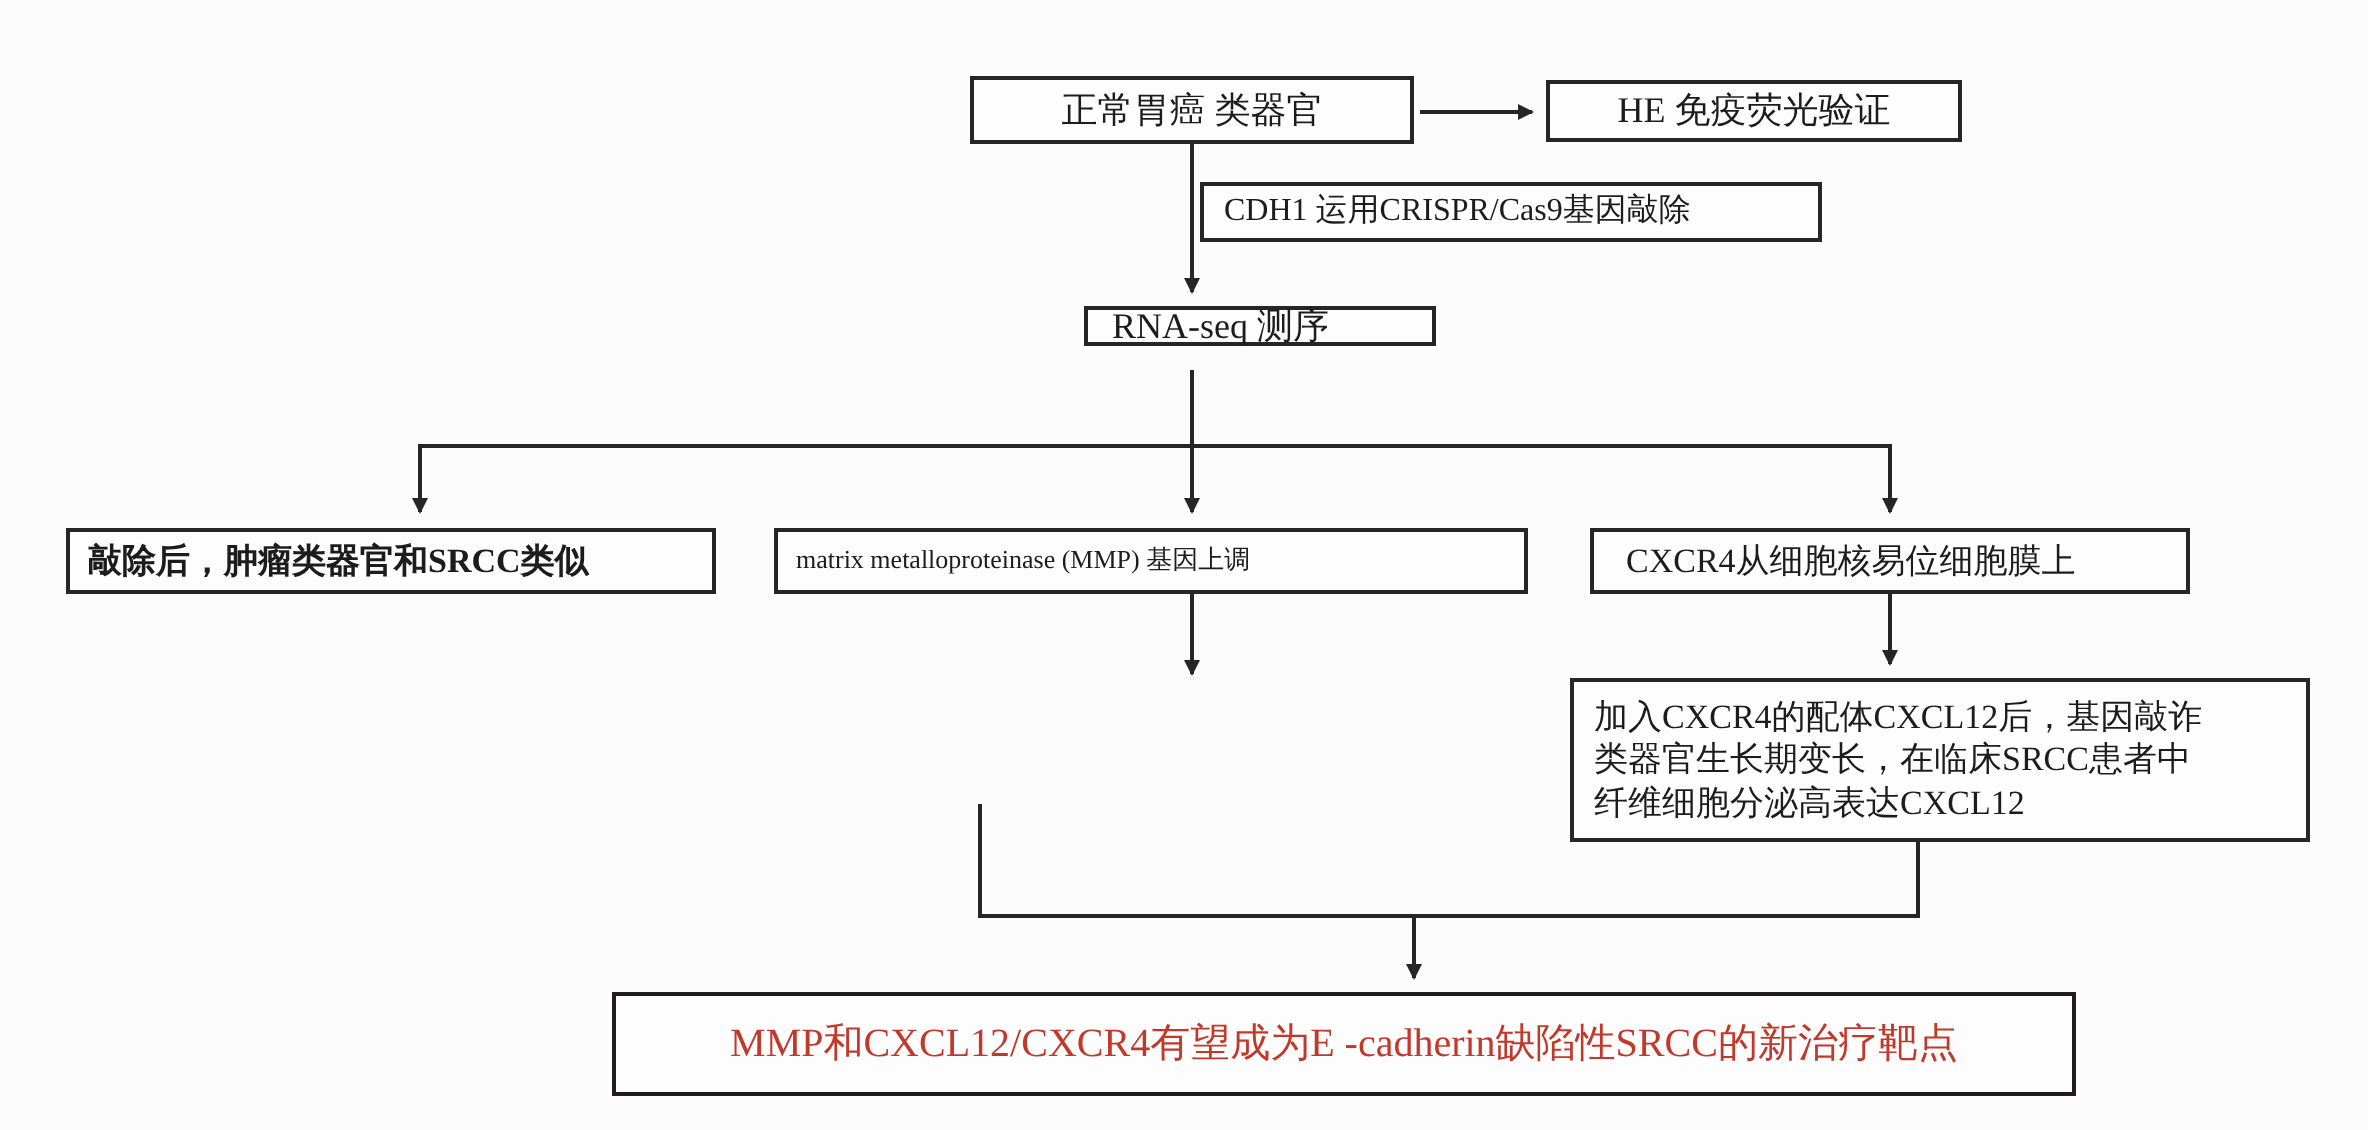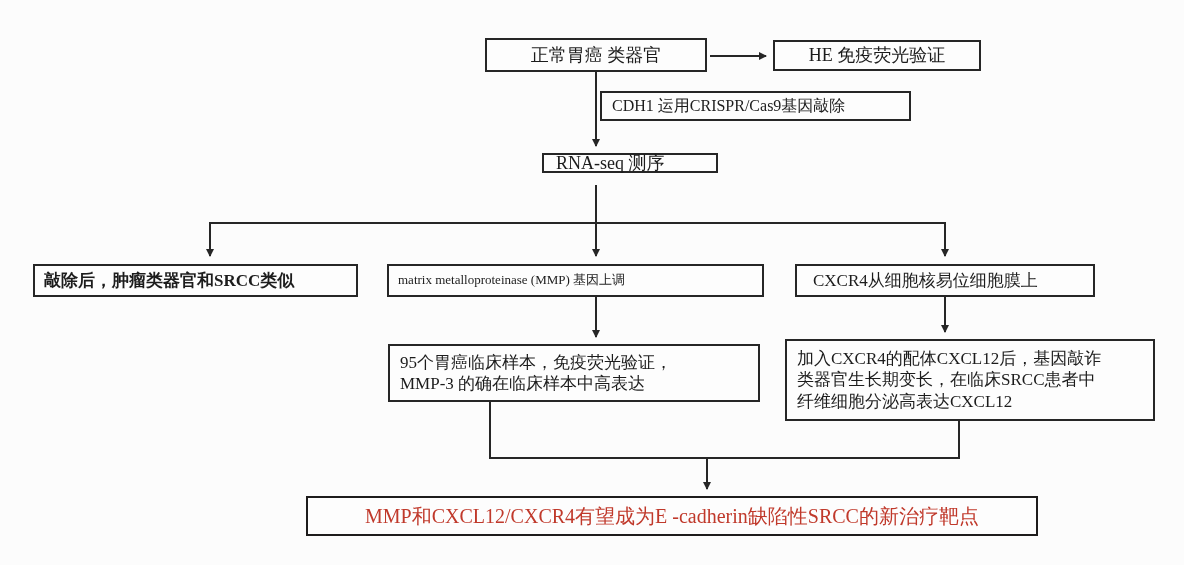--- a/index.html
+++ b/index.html
@@ -37,21 +37,21 @@
 
   .n-organoid  { left: 485px; top: 38px;  width: 222px; height: 34px; }
   .n-he        { left: 773px; top: 40px;  width: 208px; height: 31px; }
   .n-cdh1      { left: 600px; top: 91px;  width: 311px; height: 30px; font-size: 16px; padding-left: 10px; }
   .n-rnaseq    { left: 518px; top: 153px; width: 176px; height: 20px; padding-left: 12px; margin-left: 24px; }
   .n-knockout  { left: 33px;  top: 264px; width: 325px; height: 33px; padding-left: 9px; font-size: 17px; font-weight: bold; }
   .n-mmp       { left: 387px; top: 264px; width: 377px; height: 33px; padding-left: 9px; font-size: 13px; }
   .n-cxcr4     { left: 795px; top: 264px; width: 300px; height: 33px; padding-left: 16px; font-size: 17px; }
   .n-samples   { left: 388px; top: 344px; width: 372px; height: 58px; padding: 4px 10px; font-size: 17px; }
   .n-cxcl12    { left: 785px; top: 339px; width: 370px; height: 82px; padding: 4px 10px; font-size: 17px; }
-  .n-final     { left: 306px; top: 496px; width: 732px; height: 40px; font-size: 20px; color: #c0392b; border-color: #1e1c1c; font-family: Liberation Serif, serif; }
+  .n-final     { left: 306px; top: 496px; width: 732px; height: 52px; font-size: 20px; color: #c0392b; border-color: #1e1c1c; font-family: Liberation Serif, serif; }
 </style>
 </head>
 <body>
 
 <div class="canvas">
 
   <svg class="connectors" viewBox="0 0 1184 565" xmlns="http://www.w3.org/2000/svg">
     <defs>
       <marker id="arrow" markerWidth="10" markerHeight="10" refX="7" refY="4" orient="auto" markerUnits="userSpaceOnUse">
         <path d="M0,0 L8,4 L0,8 Z" fill="#262626"></path>
@@ -100,24 +100,20 @@
   </div>
 
   <div class="node n-mmp">
     <span>matrix metalloproteinase (MMP) 基因上调</span>
   </div>
 
   <div class="node n-cxcr4">
     <span>CXCR4从细胞核易位细胞膜上</span>
   </div>
 
-  <div class="node multiline n-samples">
-    <div>95个胃癌临床样本，免疫荧光验证，</div>
-    <div>MMP-3 的确在临床样本中高表达</div>
-  </div>
 
   <div class="node multiline n-cxcl12">
     <div>加入CXCR4的配体CXCL12后，基因敲诈</div>
     <div>类器官生长期变长，在临床SRCC患者中</div>
     <div>纤维细胞分泌高表达CXCL12</div>
   </div>
 
   <div class="node center n-final">
     <span>MMP和CXCL12/CXCR4有望成为E -cadherin缺陷性SRCC的新治疗靶点</span>
   </div>

